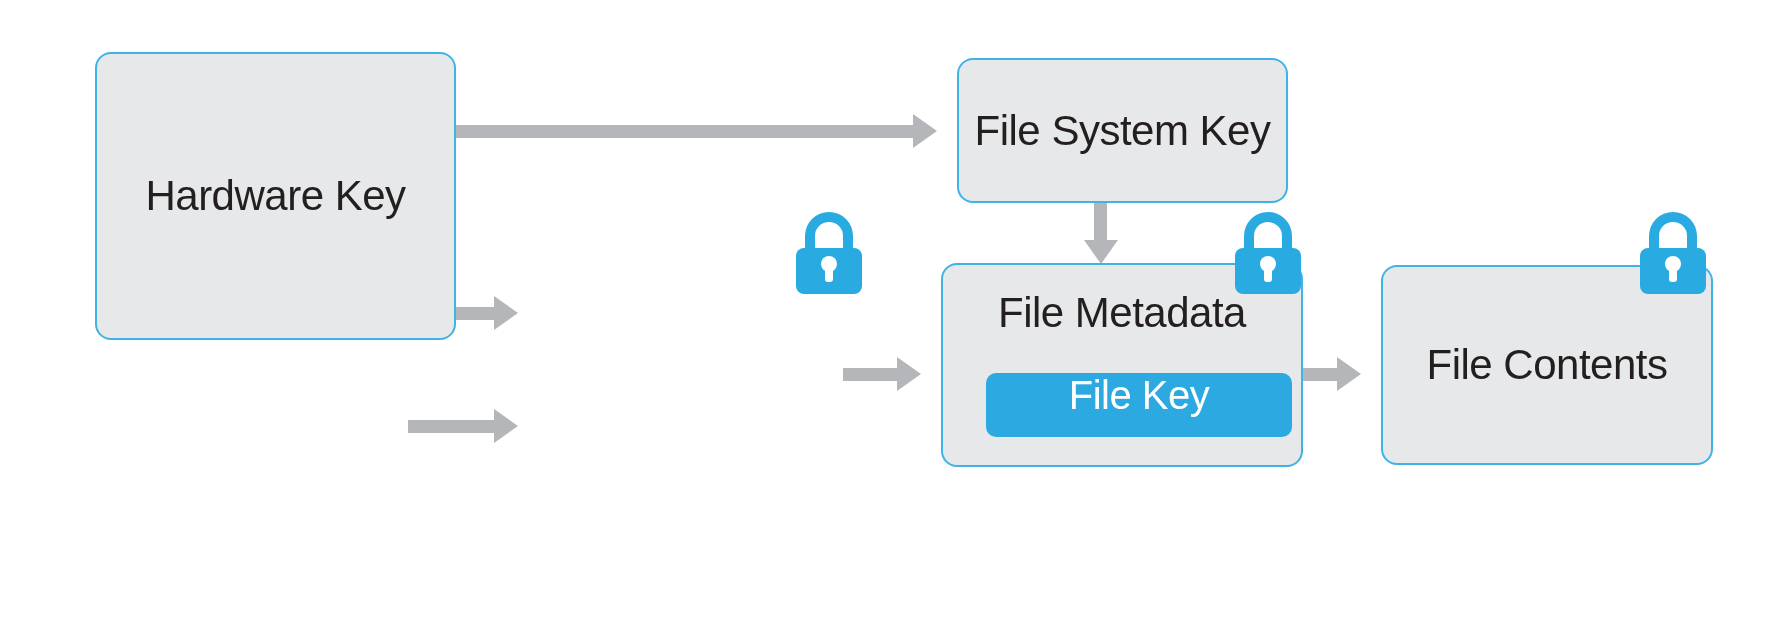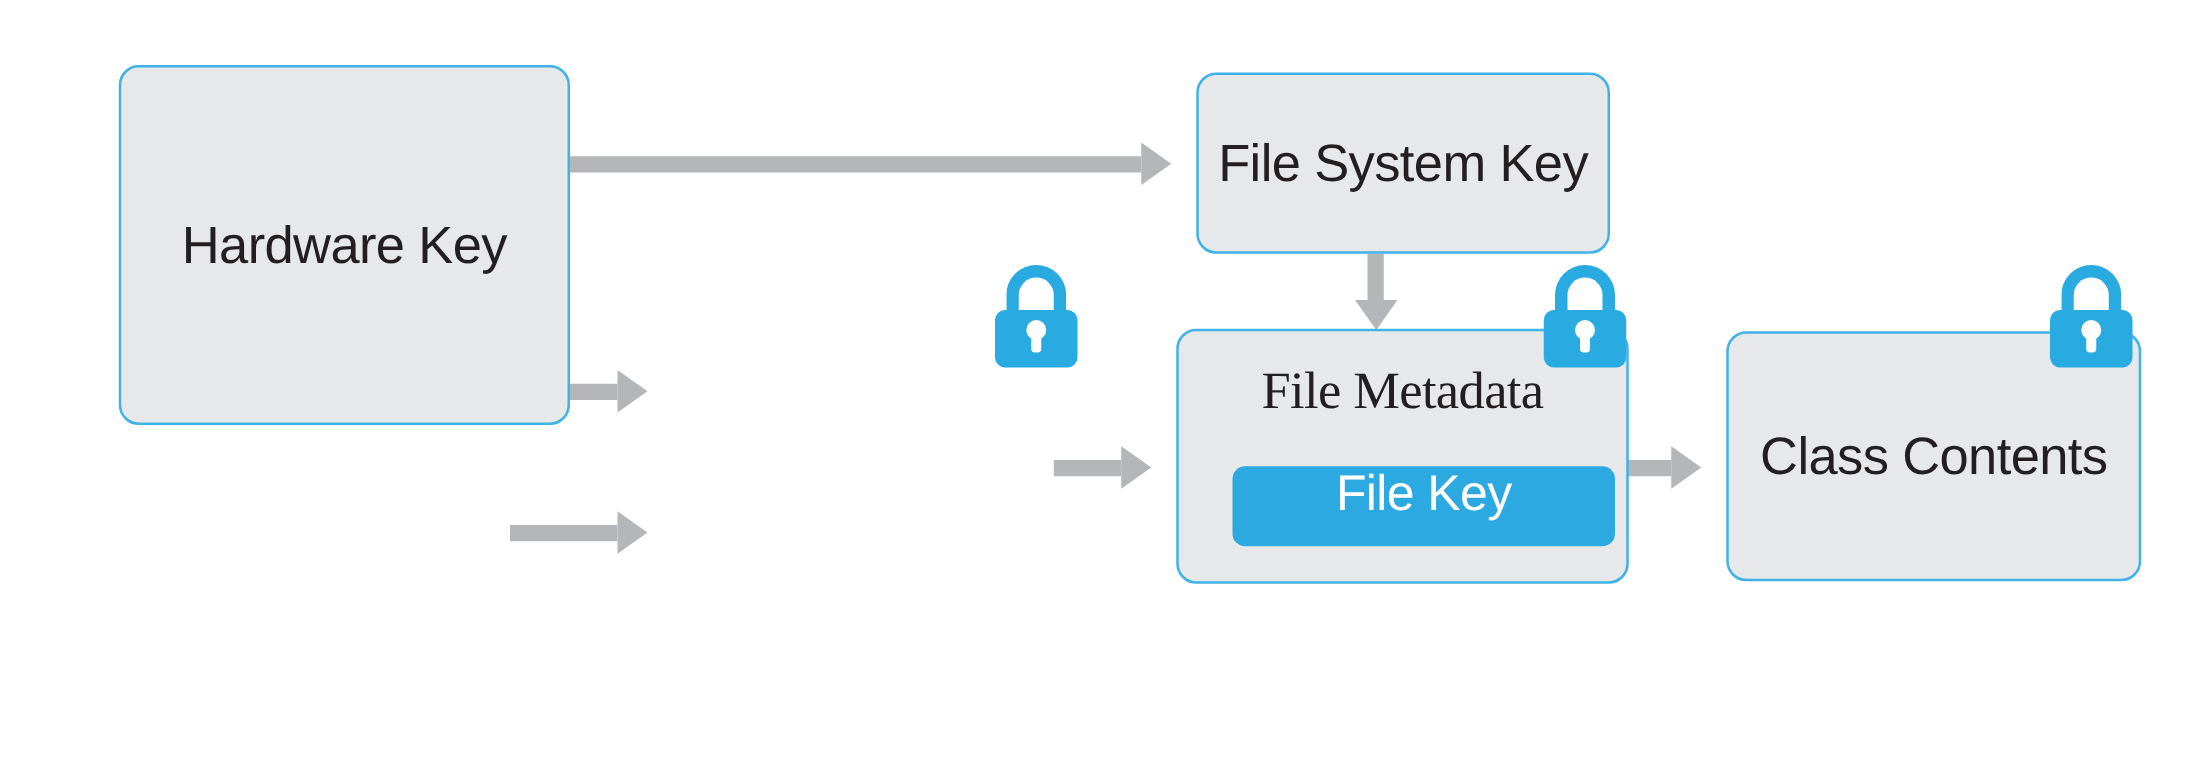--- a/index.html
+++ b/index.html
@@ -35,21 +35,21 @@
     margin-left:18px;
   }
   .node-hardware{left:77px;top:52px;width:361px;height:288px;}
   .node-passcode{left:77px;top:365px;width:331px;height:202px;}
   .node-class{left:517px;top:266px;width:326px;height:200px;}
   .node-fsk{left:939px;top:58px;width:331px;height:145px;}
   .node-metadata{left:923px;top:263px;width:362px;height:204px;display:block;}
   .node-contents{left:1363px;top:265px;width:332px;height:200px;}
   .metadata-label{
     position:absolute;left:0;top:24px;width:100%;
-    text-align:center;font-size:42px;letter-spacing:-0.5px;color:var(--text);font-family:Liberation Serif, serif;
+    text-align:center;font-size:42px;letter-spacing:-0.5px;color:var(--text);
   }
   .file-key-btn{
     position:absolute;left:43px;top:108px;width:306px;height:64px;
     background:var(--button-blue);
     border-radius:10px;
     display:flex;align-items:flex-start;justify-content:center;
     color:#ffffff;font-size:40px;letter-spacing:-0.5px;
   }
   
   .shaft{position:absolute;background:var(--arrow);}
@@ -134,21 +134,21 @@
   </div>
 
   <div class="node node-metadata">
     <div class="metadata-label">File Metadata</div>
     <div class="file-key-btn">
       <span>File Key</span>
     </div>
   </div>
 
   <div class="node node-contents">
-    <span>Class Contents</span>
+    <span>File Contents</span>
   </div>
 
   <div class="lock" style="left:796px;top:212px;">
     <div class="shackle"></div>
     <div class="body">
       <div class="keyhole"></div>
     </div>
   </div>
 
   <div class="lock" style="left:1235px;top:212px;">

